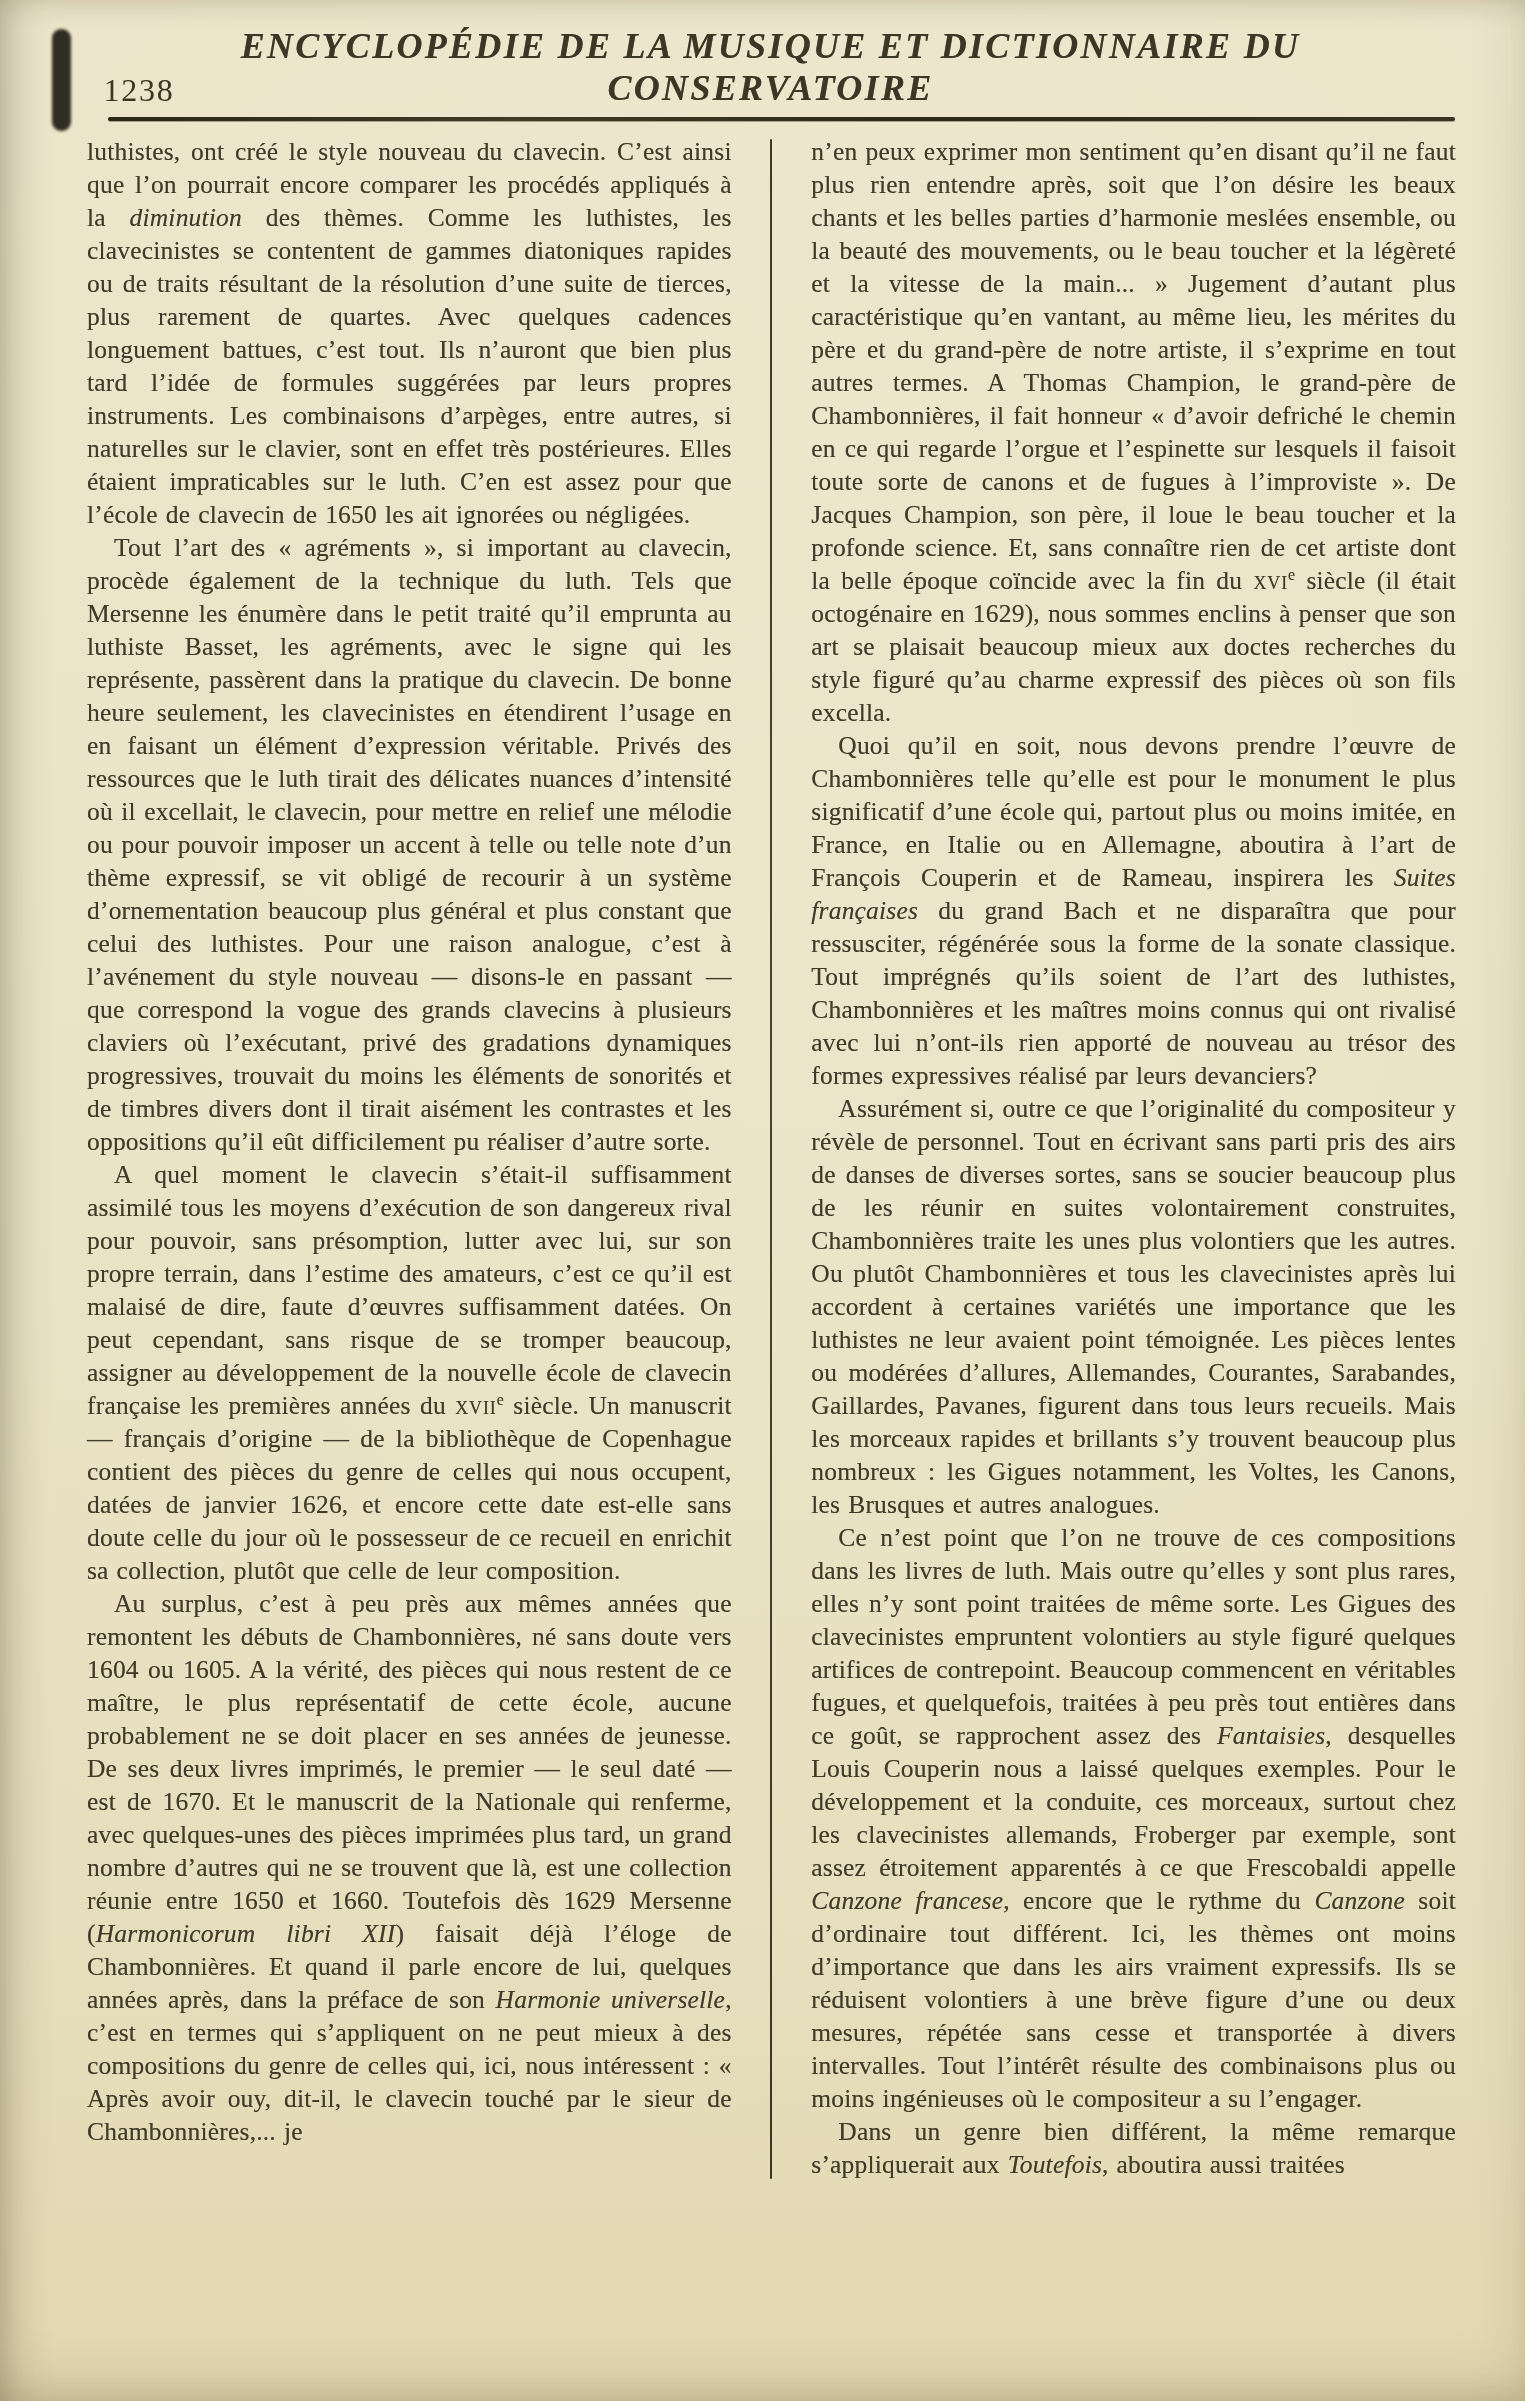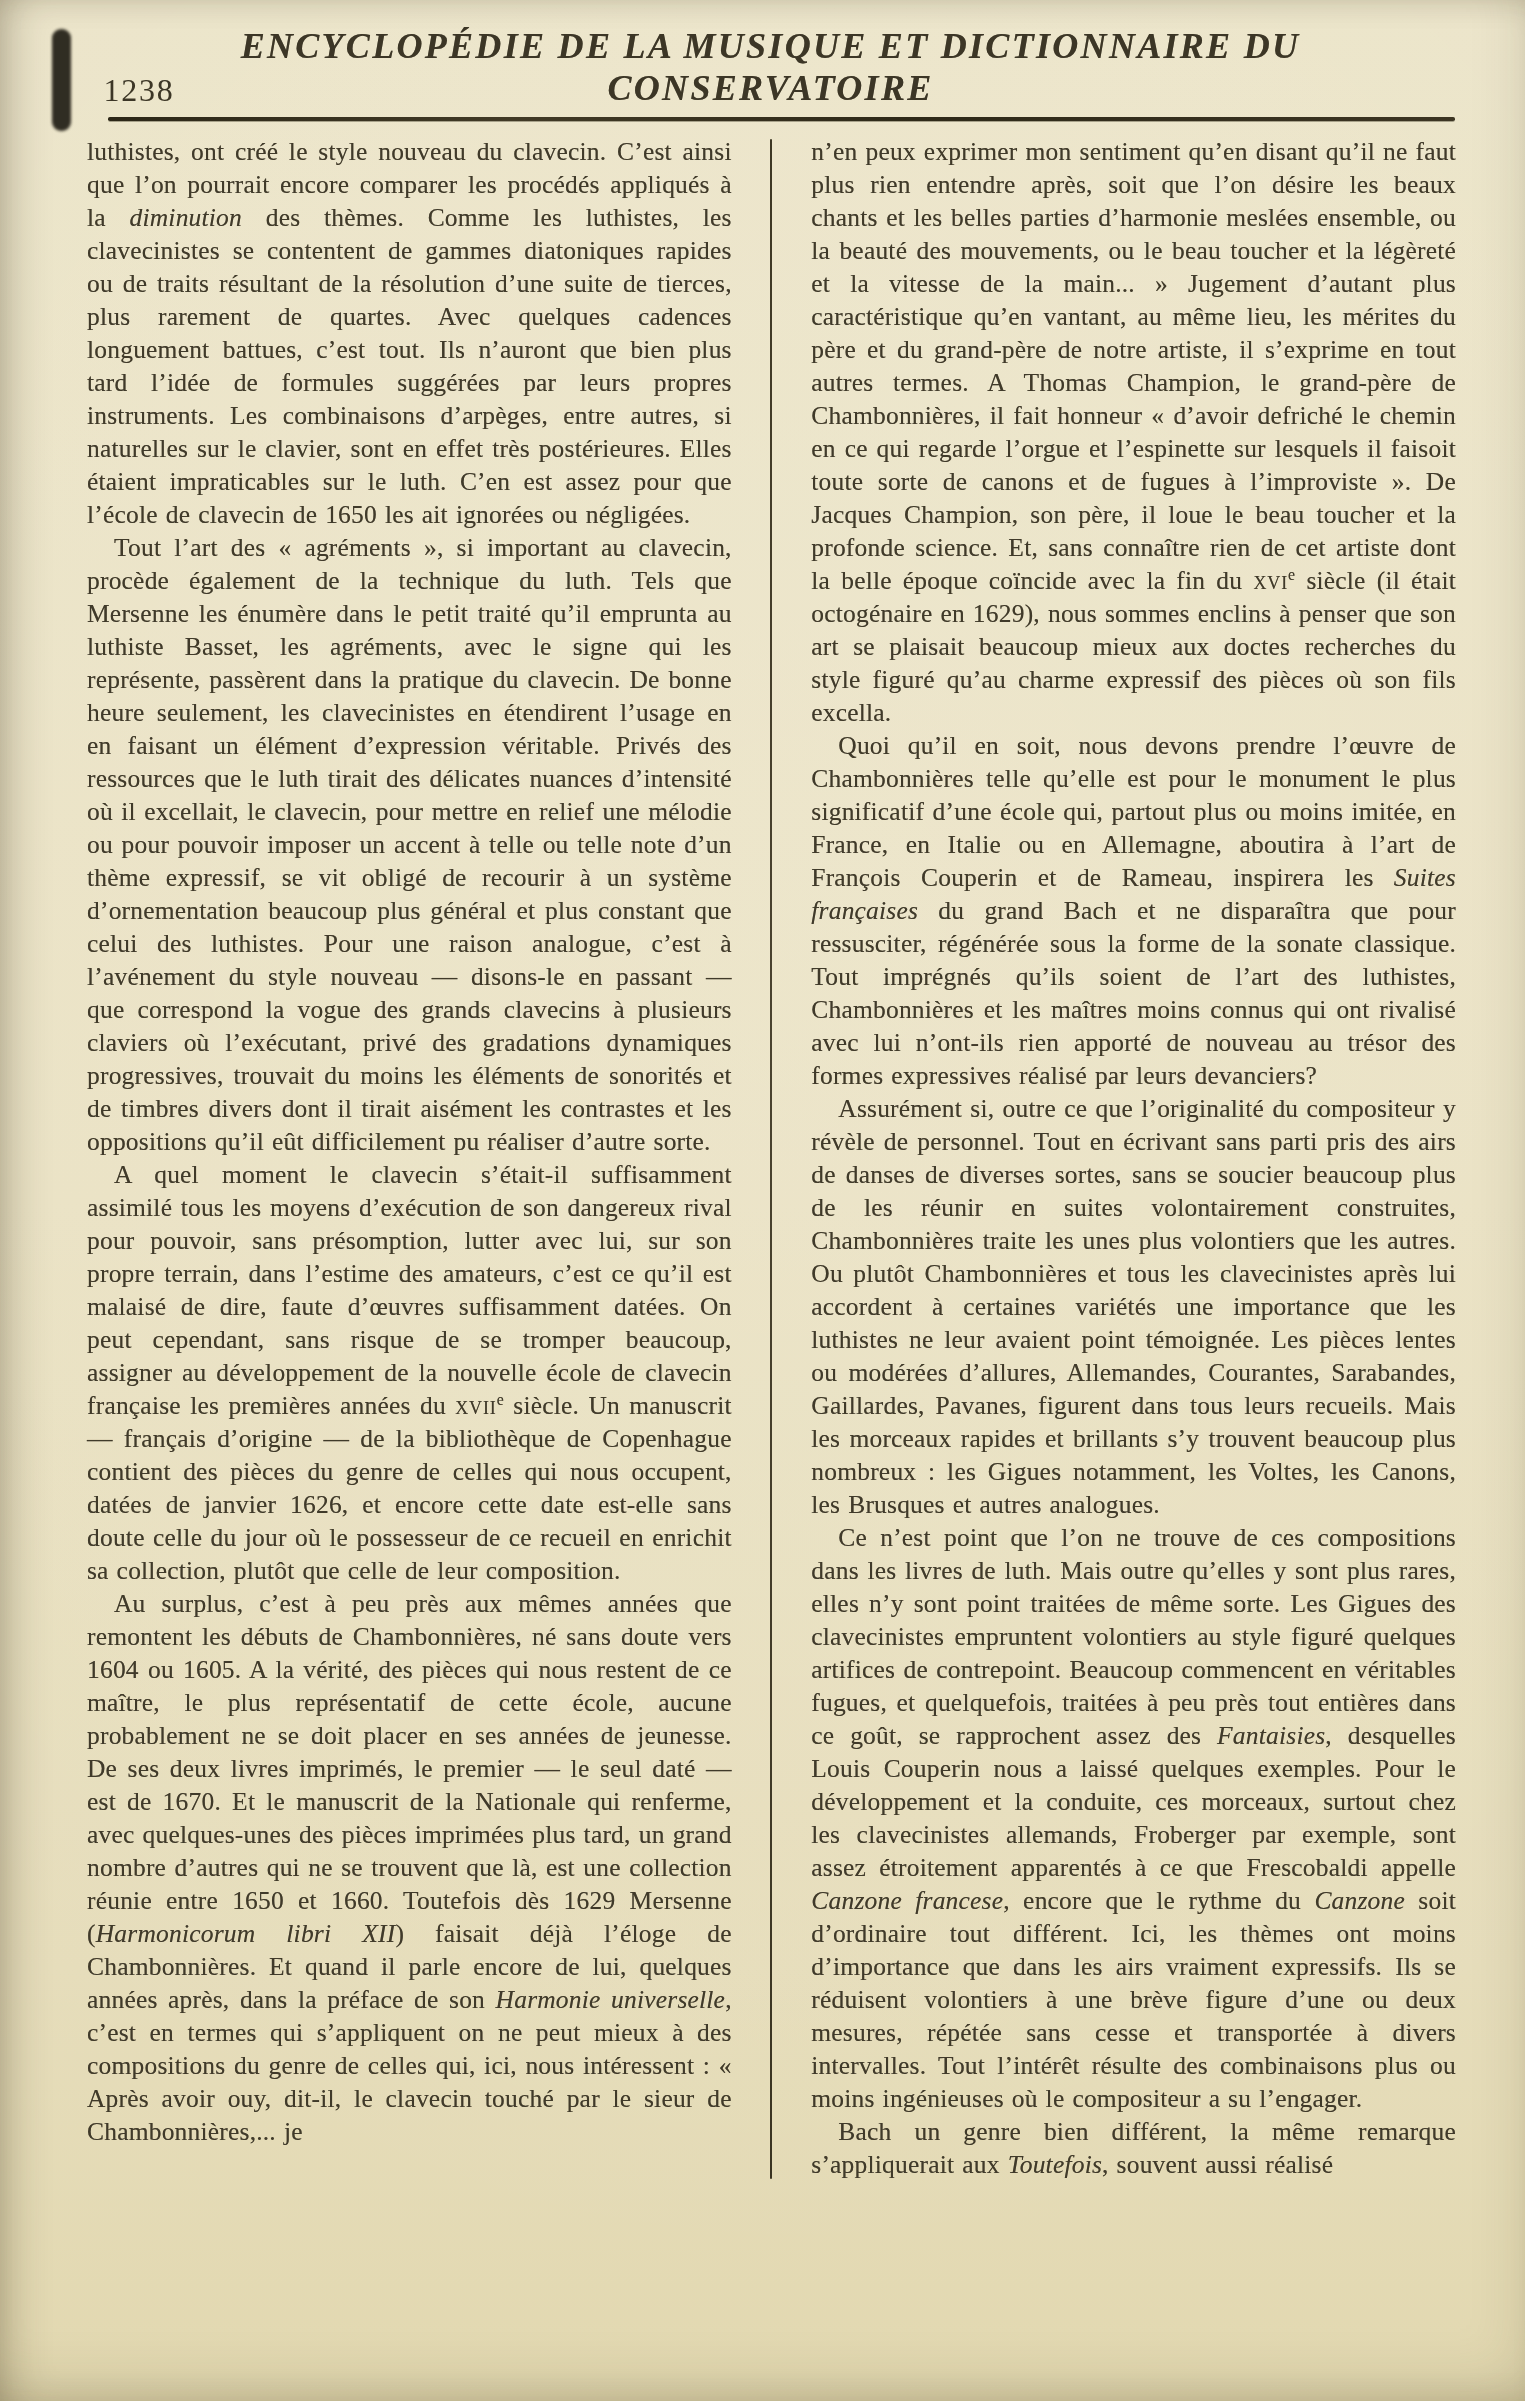--- a/index.html
+++ b/index.html
@@ -91,17 +91,17 @@
         <p class="para indent"><span>Tout l’art des « agréments », si important au clavecin, procède également de la technique du luth. Tels que Mersenne les énumère dans le petit traité qu’il emprunta au luthiste Basset, les agréments, avec le signe qui les représente, passèrent dans la pratique du clavecin. De bonne heure seulement, les clavecinistes en étendirent l’usage en en faisant un élément d’expression véritable. Privés des ressources que le luth tirait des délicates nuances d’intensité où il excellait, le clavecin, pour mettre en relief une mélodie ou pour pouvoir imposer un accent à telle ou telle note d’un thème expressif, se vit obligé de recourir à un système d’ornementation beaucoup plus général et plus constant que celui des luthistes. Pour une raison analogue, c’est à l’avénement du style nouveau — disons-le en passant — que correspond la vogue des grands clavecins à plusieurs claviers où l’exécutant, privé des gradations dynamiques progressives, trouvait du moins les éléments de sonorités et de timbres divers dont il tirait aisément les contrastes et les oppositions qu’il eût difficilement pu réaliser d’autre sorte.</span></p>
         <p class="para indent"><span>A quel moment le clavecin s’était-il suffisamment assimilé tous les moyens d’exécution de son dangereux rival pour pouvoir, sans présomption, lutter avec lui, sur son propre terrain, dans l’estime des amateurs, c’est ce qu’il est malaisé de dire, faute d’œuvres suffisamment datées. On peut cependant, sans risque de se tromper beaucoup, assigner au développement de la nouvelle école de clavecin française les premières années du </span><span class="sc">xvii</span><span class="sup">e</span><span> siècle. Un manuscrit — français d’origine — de la bibliothèque de Copenhague contient des pièces du genre de celles qui nous occupent, datées de janvier 1626, et encore cette date est-elle sans doute celle du jour où le possesseur de ce recueil en enrichit sa collection, plutôt que celle de leur composition.</span></p>
         <p class="para indent"><span>Au surplus, c’est à peu près aux mêmes années que remontent les débuts de Chambonnières, né sans doute vers 1604 ou 1605. A la vérité, des pièces qui nous restent de ce maître, le plus représentatif de cette école, aucune probablement ne se doit placer en ses années de jeunesse. De ses deux livres imprimés, le premier — le seul daté — est de 1670. Et le manuscrit de la Nationale qui renferme, avec quelques-unes des pièces imprimées plus tard, un grand nombre d’autres qui ne se trouvent que là, est une collection réunie entre 1650 et 1660. Toutefois dès 1629 Mersenne (</span><span class="it">Harmonicorum libri XII</span><span>) faisait déjà l’éloge de Chambonnières. Et quand il parle encore de lui, quelques années après, dans la préface de son </span><span class="it">Harmonie universelle</span><span>, c’est en termes qui s’appliquent on ne peut mieux à des compositions du genre de celles qui, ici, nous intéressent : « Après avoir ouy, dit-il, le clavecin touché par le sieur de Chambonnières,... je</span></p>
       </section>
     <div class="column-rule"></div>
     <section class="col">
         <p class="para"><span>n’en peux exprimer mon sentiment qu’en disant qu’il ne faut plus rien entendre après, soit que l’on désire les beaux chants et les belles parties d’harmonie meslées ensemble, ou la beauté des mouvements, ou le beau toucher et la légèreté et la vitesse de la main... » Jugement d’autant plus caractéristique qu’en vantant, au même lieu, les mérites du père et du grand-père de notre artiste, il s’exprime en tout autres termes. A Thomas Champion, le grand-père de Chambonnières, il fait honneur « d’avoir defriché le chemin en ce qui regarde l’orgue et l’espinette sur lesquels il faisoit toute sorte de canons et de fugues à l’improviste ». De Jacques Champion, son père, il loue le beau toucher et la profonde science. Et, sans connaître rien de cet artiste dont la belle époque coïncide avec la fin du </span><span class="sc">xvi</span><span class="sup">e</span><span> siècle (il était octogénaire en 1629), nous sommes enclins à penser que son art se plaisait beaucoup mieux aux doctes recherches du style figuré qu’au charme expressif des pièces où son fils excella.</span></p>
         <p class="para indent"><span>Quoi qu’il en soit, nous devons prendre l’œuvre de Chambonnières telle qu’elle est pour le monument le plus significatif d’une école qui, partout plus ou moins imitée, en France, en Italie ou en Allemagne, aboutira à l’art de François Couperin et de Rameau, inspirera les </span><span class="it">Suites françaises</span><span> du grand Bach et ne disparaîtra que pour ressusciter, régénérée sous la forme de la sonate classique. Tout imprégnés qu’ils soient de l’art des luthistes, Chambonnières et les maîtres moins connus qui ont rivalisé avec lui n’ont-ils rien apporté de nouveau au trésor des formes expressives réalisé par leurs devanciers?</span></p>
         <p class="para indent"><span>Assurément si, outre ce que l’originalité du compositeur y révèle de personnel. Tout en écrivant sans parti pris des airs de danses de diverses sortes, sans se soucier beaucoup plus de les réunir en suites volontairement construites, Chambonnières traite les unes plus volontiers que les autres. Ou plutôt Chambonnières et tous les clavecinistes après lui accordent à certaines variétés une importance que les luthistes ne leur avaient point témoignée. Les pièces lentes ou modérées d’allures, Allemandes, Courantes, Sarabandes, Gaillardes, Pavanes, figurent dans tous leurs recueils. Mais les morceaux rapides et brillants s’y trouvent beaucoup plus nombreux : les Gigues notamment, les Voltes, les Canons, les Brusques et autres analogues.</span></p>
         <p class="para indent"><span>Ce n’est point que l’on ne trouve de ces compositions dans les livres de luth. Mais outre qu’elles y sont plus rares, elles n’y sont point traitées de même sorte. Les Gigues des clavecinistes empruntent volontiers au style figuré quelques artifices de contrepoint. Beaucoup commencent en véritables fugues, et quelquefois, traitées à peu près tout entières dans ce goût, se rapprochent assez des </span><span class="it">Fantaisies</span><span>, desquelles Louis Couperin nous a laissé quelques exemples. Pour le développement et la conduite, ces morceaux, surtout chez les clavecinistes allemands, Froberger par exemple, sont assez étroitement apparentés à ce que Frescobaldi appelle </span><span class="it">Canzone francese</span><span>, encore que le rythme du </span><span class="it">Canzone</span><span> soit d’ordinaire tout différent. Ici, les thèmes ont moins d’importance que dans les airs vraiment expressifs. Ils se réduisent volontiers à une brève figure d’une ou deux mesures, répétée sans cesse et transportée à divers intervalles. Tout l’intérêt résulte des combinaisons plus ou moins ingénieuses où le compositeur a su l’engager.</span></p>
-        <p class="para indent"><span>Bach un genre bien différent, la même remarque s’appliquerait aux </span><span class="it">Toutefois</span><span>, souvent aussi réalisé</span></p>
+        <p class="para indent"><span>Dans un genre bien différent, la même remarque s’appliquerait aux </span><span class="it">Toutefois</span><span>, aboutira aussi traitées</span></p>
       </section>
   </main>
 </div>
 
 
 </body></html>

